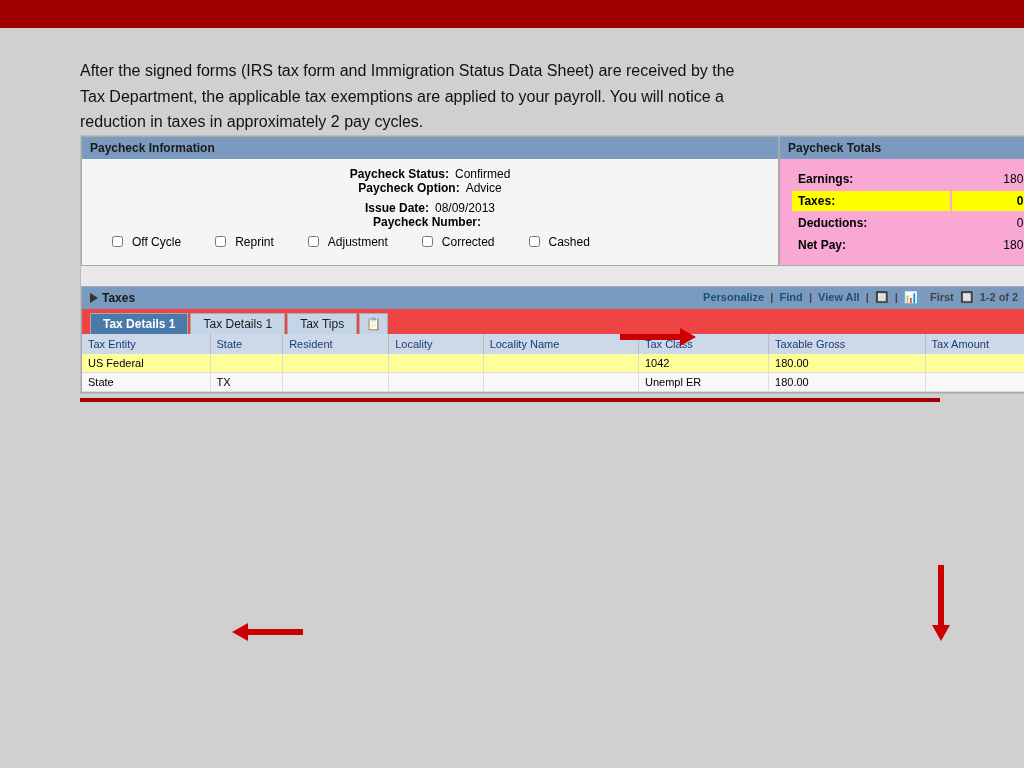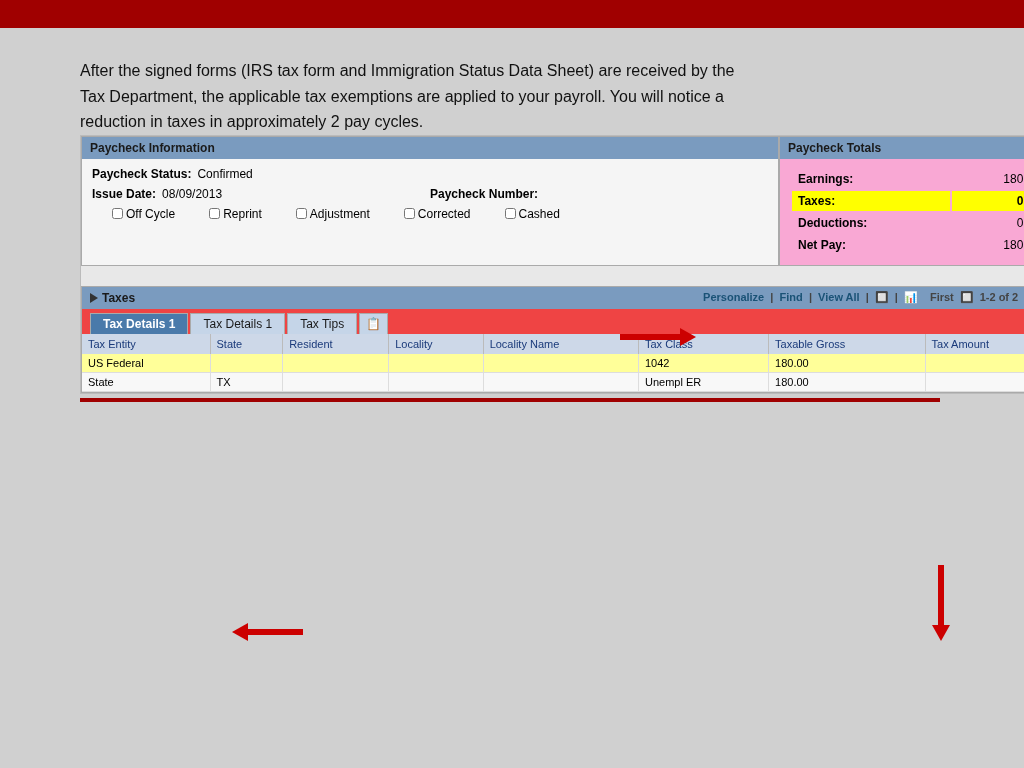--- a/index.html
+++ b/index.html
@@ -104,20 +104,21 @@
     }
 
     .panel-body {
       padding: 8px 10px;
     }
 
     .info-row {
       display: flex;
       margin-bottom: 6px;
       align-items: center;
+      flex-direction: column;
     }
 
     .info-label {
       font-weight: bold;
       font-size: 12px;
       margin-right: 6px;
       white-space: nowrap;
     }
 
     .info-value {
@@ -132,21 +133,21 @@
     .checkboxes-row {
       display: flex;
       gap: 14px;
       margin-top: 4px;
       align-items: center;
     }
 
     .cb-item {
       display: flex;
       align-items: center;
-      gap: 3px;
+      gap: 9px;
       font-size: 12px;
       padding-left: 20px;
     }
 
     .cb-item input[type="checkbox"] {
       width: 11px;
       height: 11px;
     }
 
     
@@ -367,20 +368,24 @@
 
       <div class="paycheck-panels">
 
         <div class="paycheck-info-panel">
           <div class="panel-header">Paycheck Information</div>
           <div class="panel-body">
             <div class="info-row">
               <div class="info-col">
                 <span class="info-label">Paycheck Status:</span>
                 <span class="info-value">Confirmed</span>
+              </div>
+              <div class="info-col">
+                <span class="info-label">Paycheck Option:</span>
+                <span class="info-value">Advice</span>
               </div>
             </div>
             <div class="info-row">
               <div class="info-col">
                 <span class="info-label">Issue Date:</span>
                 <span class="info-value">08/09/2013</span>
               </div>
               <div class="info-col">
                 <span class="info-label">Paycheck Number:</span>
                 <span class="info-value"></span>

